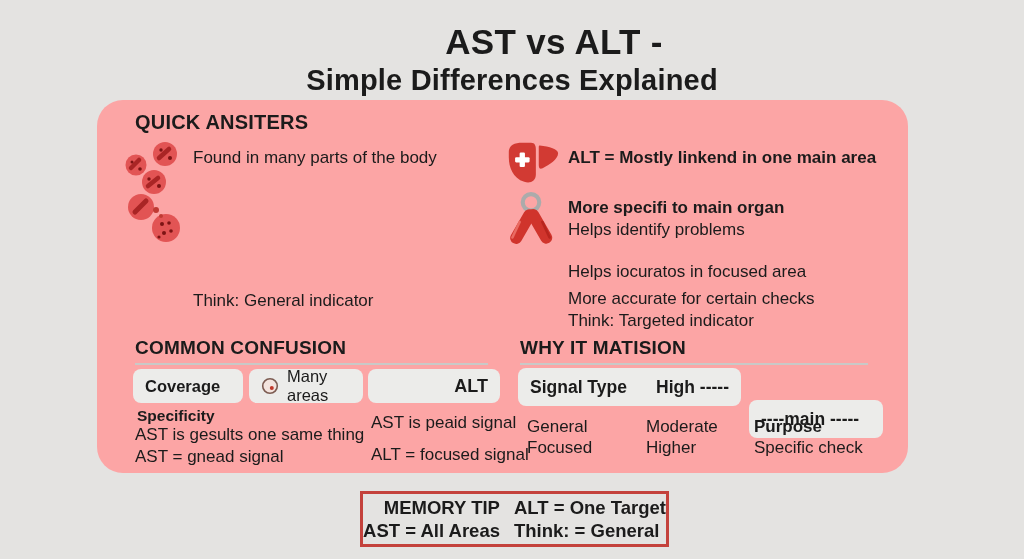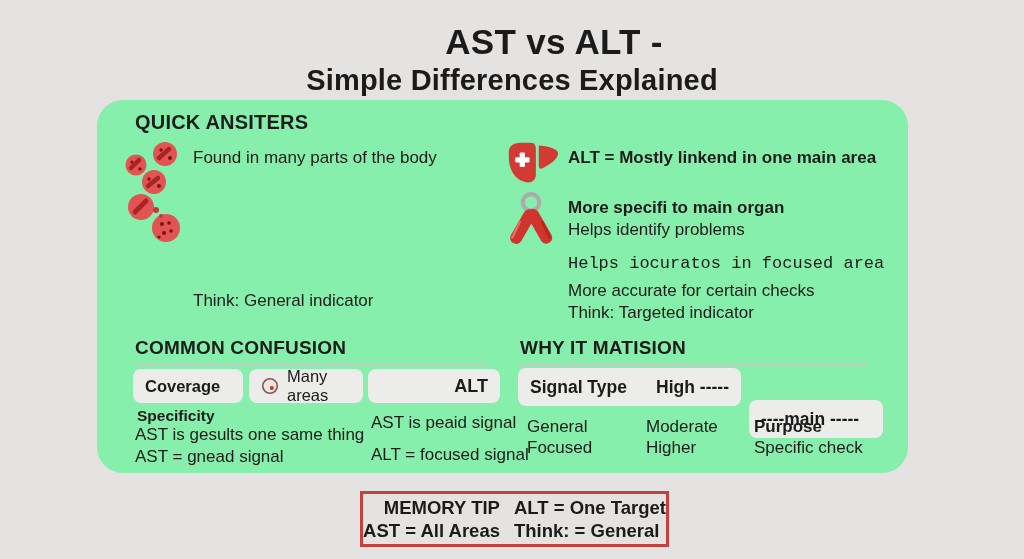--- a/index.html
+++ b/index.html
@@ -7,21 +7,21 @@
   body { font-family:"Liberation Sans", sans-serif; background:#e4e3e1; color:#1b1b1b; }
   .stage { position:relative; width:1024px; height:559px; background:#e4e3e1; overflow:hidden; }
 
   
   .title { position:absolute; top:22px; left:0; width:1024px; text-align:center; }
   .title-l1 { position:relative; left:42px; font-size:35px; font-weight:700; letter-spacing:.3px; }
   .title-l2 { font-size:29px; font-weight:700; letter-spacing:.2px; margin-top:2px; }
 
   
   .card { position:absolute; left:97px; top:100px; width:811px; height:373px;
-          background:#86efac; border-radius:26px; }
+          background:#fca5a5; border-radius:26px; }
 
   .h1 { position:absolute; font-size:20px; font-weight:700; letter-spacing:.2px; }
   .h2 { position:absolute; font-size:19px; font-weight:700; letter-spacing:.2px; }
   .rule { position:absolute; height:2px; background:#c9c9c7; }
 
   .txt  { position:absolute; font-size:17px; line-height:21px; color:#1b1b1b; }
   .bold { font-weight:700; }
 
   .icon { position:absolute; }
 
@@ -121,21 +121,21 @@
         <line x1="12" y1="30" x2="5" y2="45" stroke="#e96b62" stroke-width="2.5" stroke-linecap="round"></line>
         <line x1="34" y1="30" x2="41" y2="45" stroke="#b8251e" stroke-width="2.5" stroke-linecap="round"></line>
       </svg>
     </div>
 
     <div class="txt bold" style="left:471px; top:47px;">ALT = Mostly linkend in one main area</div>
 
     <div class="txt" style="left:471px; top:97px; line-height:22px;">
       <div class="bold">More specifi to main organ</div>
       <div>Helps identify problems</div>
-      <div style="margin-top:12px;font-family:Liberation Mono, monospace;">Helps iocuratos in focused area</div>
+      <div style="margin-top:20px;">Helps iocuratos in focused area</div>
       <div style="margin-top:5px;">More accurate for certain checks</div>
       <div>Think: Targeted indicator</div>
     </div>
 
     <div class="h2" style="left:38px; top:237px;">COMMON CONFUSION</div>
     <div class="rule" style="left:38px; top:263px; width:353px;"></div>
 
     <div class="chip bold" style="left:36px; top:269px; width:110px;">
       <span>Coverage</span>
     </div>

